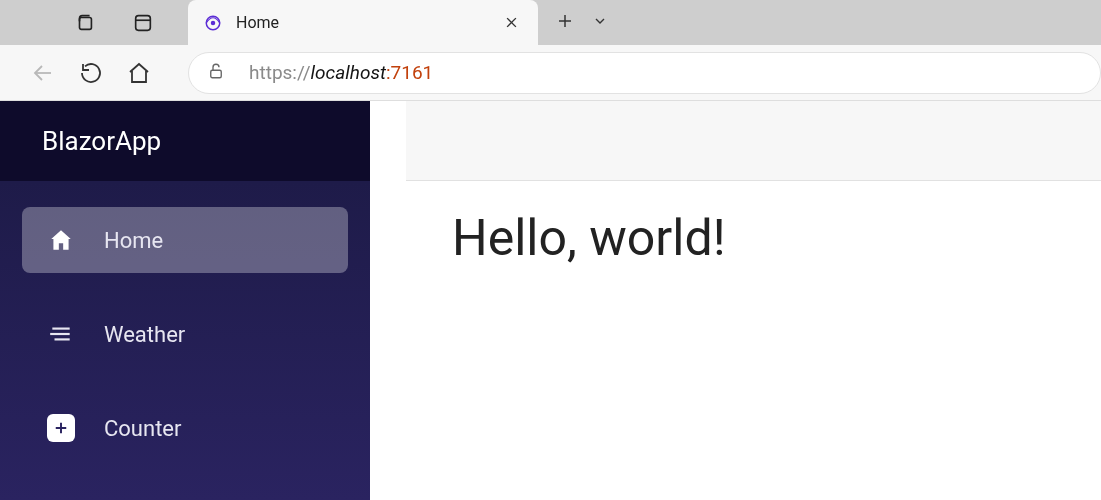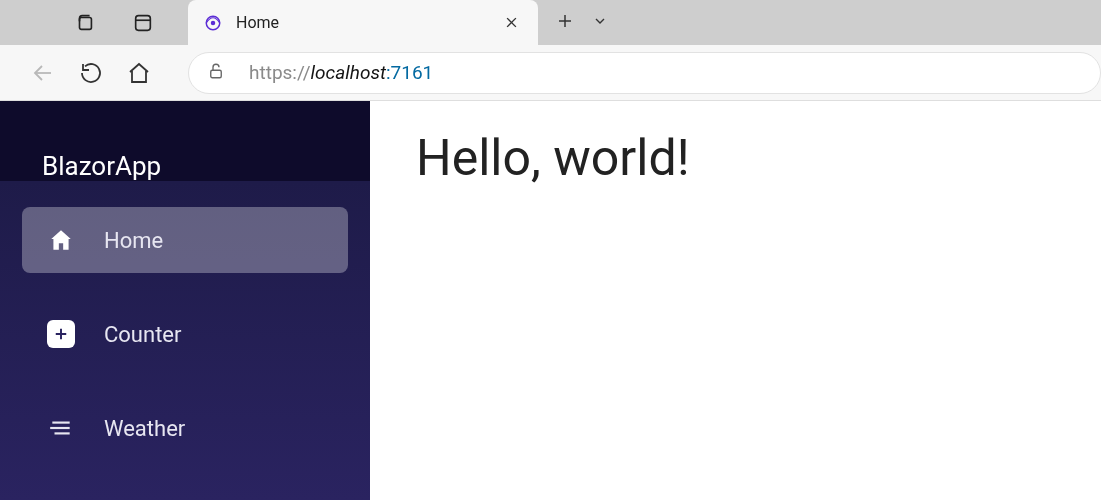--- a/index.html
+++ b/index.html
@@ -70,42 +70,42 @@
       border-radius: 21px;
       display: flex;
       align-items: center;
       padding: 0 18px;
       gap: 24px;
     }
     .addr .lock { color: #666; }
     .url-display { font-size: 19px; display: flex; align-items: baseline; }
     .url-display .proto { color: #8a8a8a; }
     .url-display .host { color: #141414; font-style: italic; }
-    .url-display .port { color: #0369a1; }
+    .url-display .port { color: #c2410c; }
 
     
     .viewport {
       height: 400px;
       display: flex;
       border-top: 1px solid #dedede;
     }
 
     
     .sidebar {
       width: 370px;
       background: linear-gradient(180deg, #1b1943 0%, #2a2360 100%);
       color: #fff;
       display: flex;
       flex-direction: column;
     }
     .sidebar-header {
       height: 80px;
       background: #0e0b2b;
       display: flex;
-      align-items: flex-end;
+      align-items: center;
       padding-left: 42px;
     }
     .app-name { font-size: 26px; font-weight: 400; color: #fff; }
     .nav-list {
       padding: 26px 22px 0 22px;
       display: flex;
       flex-direction: column;
       gap: 28px;
     }
     .nav-item {
@@ -130,20 +130,22 @@
       width: 28px; height: 28px; background: #fff; border-radius: 6px;
       display: flex; align-items: center; justify-content: center;
     }
     .plus-box svg { stroke: #2a2360; }
 
     
     .main {
       flex: 1;
       background: #fff;
       display: flex;
+      flex-direction: column;
+      margin-left: 36px;
     }
     .content-header {
       height: 80px;
       background: #f7f7f7;
       border-bottom: 1px solid #e1e1e1;
     }
     .content-body {
       padding: 28px 46px;
     }
     .content-body h1 {
@@ -249,45 +251,45 @@
     </div>
     <nav class="nav-list">
 
       <div class="nav-item active">
         <span class="nav-icon-box">
           <svg width="26" height="26" viewBox="0 0 24 24" fill="#fff">
             <path d="M12 3 L3 11 H5 V21 H10 V15 H14 V21 H19 V11 H21 Z"></path>
           </svg>
         </span>
         <span class="label">Home</span>
+      </div>
+
+      <div class="nav-item">
+        <span class="nav-icon-box">
+          <svg width="26" height="26" viewBox="0 0 24 24" fill="none" stroke="#e7e6f1" stroke-width="2">
+            <line x1="4" y1="7" x2="20" y2="7"></line>
+            <line x1="2" y1="12" x2="20" y2="12"></line>
+            <line x1="6" y1="17" x2="20" y2="17"></line>
+          </svg>
+        </span>
+        <span class="label">Weather</span>
       </div>
 
       <div class="nav-item">
         <span class="nav-icon-box">
           <span class="plus-box">
             <svg width="18" height="18" viewBox="0 0 24 24" stroke-width="2.6">
               <line x1="12" y1="5" x2="12" y2="19"></line>
                 <line x1="5" y1="12" x2="19" y2="12"></line>
             </svg>
           </span>
         </span>
         <span class="label">Counter</span>
       </div>
 
-      <div class="nav-item">
-        <span class="nav-icon-box">
-          <svg width="26" height="26" viewBox="0 0 24 24" fill="none" stroke="#e7e6f1" stroke-width="2">
-            <line x1="4" y1="7" x2="20" y2="7"></line>
-            <line x1="2" y1="12" x2="20" y2="12"></line>
-            <line x1="6" y1="17" x2="20" y2="17"></line>
-          </svg>
-        </span>
-        <span class="label">Weather</span>
-      </div>
-
     </nav>
   </aside>
 
   <main class="main">
     <div class="content-header"></div>
     <div class="content-body">
       <h1>Hello, world!</h1>
     </div>
   </main>
 

